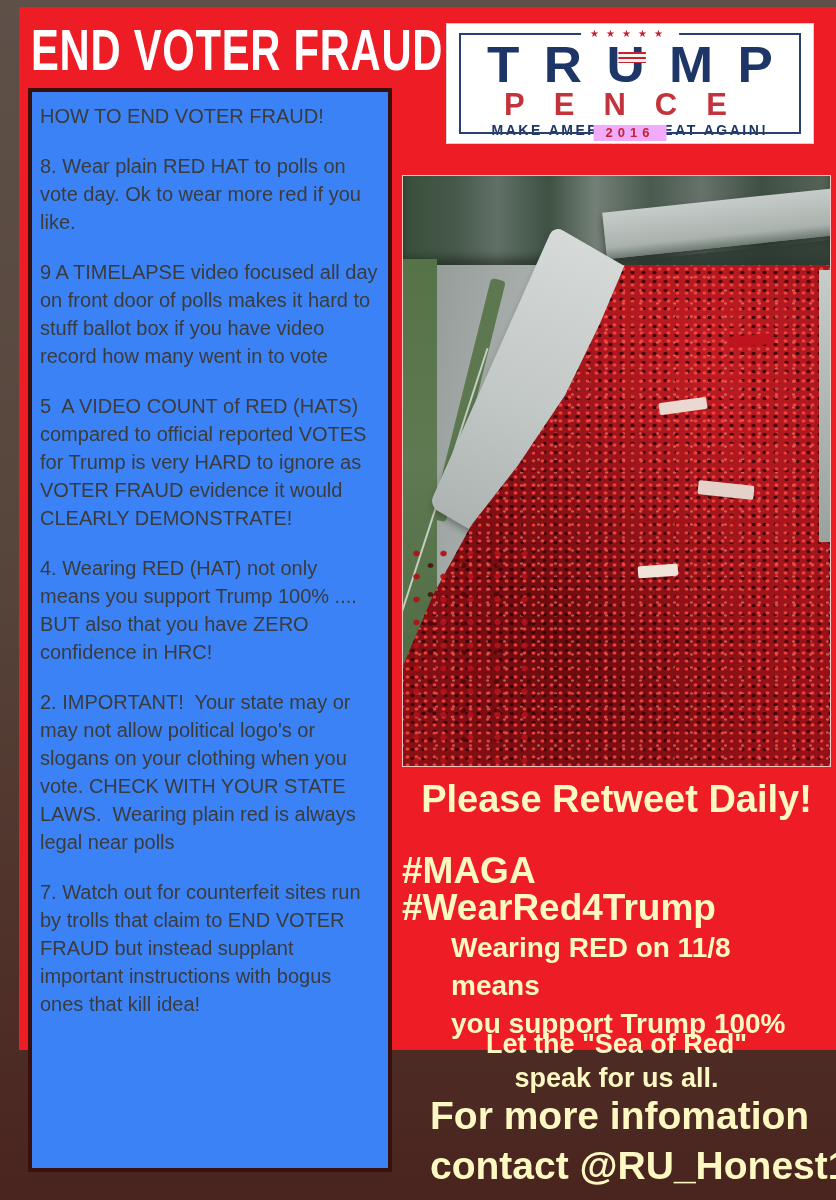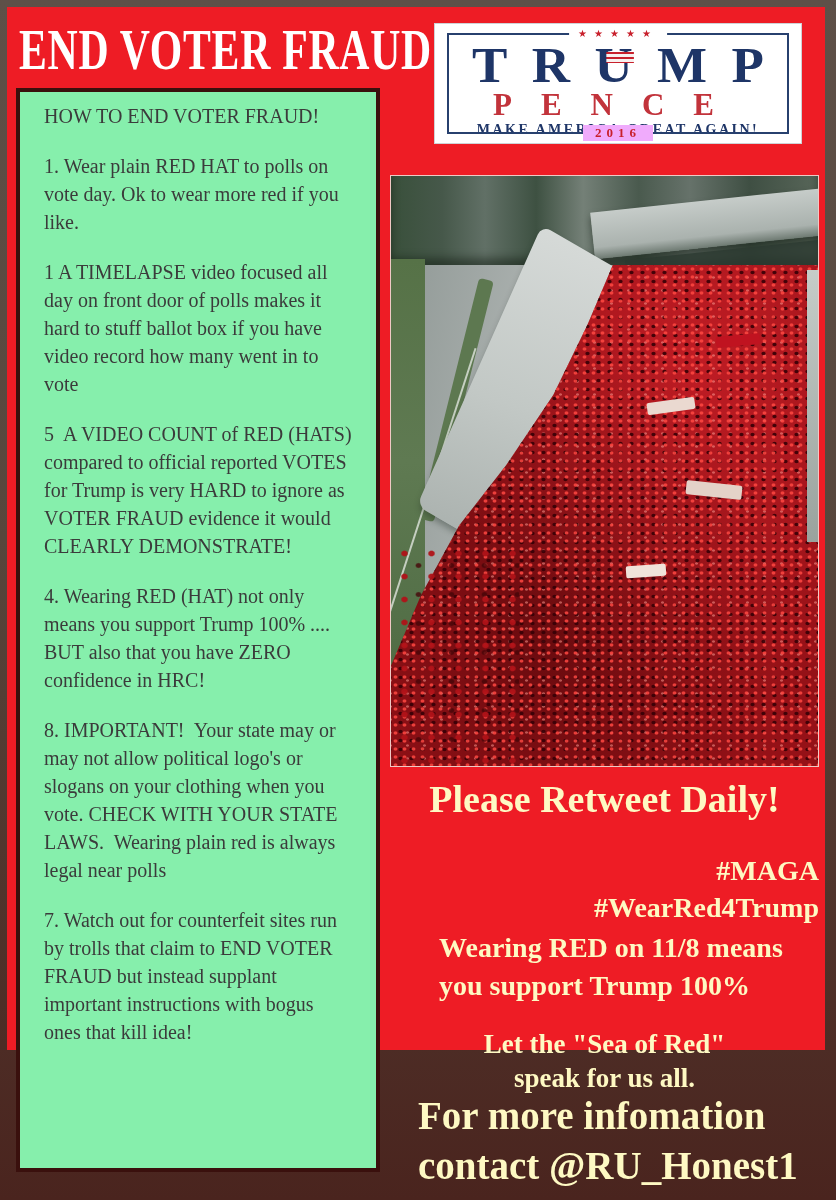--- a/index.html
+++ b/index.html
@@ -1,33 +1,33 @@
 <!DOCTYPE html>
 <html><head>
 <meta charset="utf-8">
 <style>
   html,body { margin:0; padding:0; }
   body {
     width:836px; height:1200px; position:relative; overflow:hidden;
     background:linear-gradient(180deg,#5e5048 0%,#57463c 45%,#4a241e 100%);
     font-family:"Liberation Sans", sans-serif;
   }
-  .page { position:absolute; top:7px; left:7px; width:818px; height:1043px; background:#ee1c25;font-family:Liberation Serif, serif; }
+  .page { position:absolute; top:7px; left:19px; width:818px; height:1043px; background:#ee1c25; }
 
   
   .headline { position:absolute; top:4px; left:12px; height:76px; display:flex; align-items:center; }
   .headline-text {
     font-size:58px; font-weight:bold; color:#ffffff; white-space:nowrap;
     transform:scaleX(0.72); transform-origin:left center; letter-spacing:1px;
   }
 
   
   .instructions {
     position:absolute; left:9px; top:81px; width:364px; height:1084px; box-sizing:border-box;
-    background:#86efac; border:4px solid #3a100d; padding:10px 24px;
+    background:#3b82f6; border:4px solid #3a100d; padding:10px 8px;
     color:#3b3b3b; font-size:20px; line-height:28px;
   }
   .para { margin:0 0 22px 0; white-space:pre-wrap; }
   .para:last-child { margin-bottom:0; }
 
   
   .logo {
     position:absolute; left:427px; top:16px; width:368px; height:121px;
     background:#ffffff; border:1px solid #cfd2d6; box-sizing:border-box; text-align:center;
   }
@@ -102,21 +102,21 @@
   .crowd-banner { border-radius:2px; }
   .crowd-banner.b1 { left:60%; top:38%; width:48px; height:12px; background:#ead9d0; transform:rotate(-8deg); }
   .crowd-banner.b2 { left:69%; top:52%; width:56px; height:14px; background:#e4d2c8; transform:rotate(6deg); }
   .crowd-banner.b3 { left:55%; top:66%; width:40px; height:12px; background:#f0e3da; transform:rotate(-4deg); }
   .crowd-banner.b4 { left:76%; top:27%; width:44px; height:11px; background:#c01320; transform:rotate(-5deg); }
   .side-barrier { right:0; top:16%; width:2.6%; height:46%; background:linear-gradient(180deg,#c6ccc8,#9aa29d); }
 
   
   .callout { position:absolute; color:#fef9c3; font-weight:bold; }
   .retweet { left:383px; top:770px; width:429px; text-align:center; font-size:38px; line-height:44px; }
-  .hashtags { left:383px; top:845px; width:429px; text-align:right; font-size:28px; line-height:37px; }
+  .hashtags { left:383px; top:845px; width:429px; text-align:left; font-size:37px; line-height:37px; }
   .wearing { left:432px; top:922px; width:376px; text-align:left; font-size:28px; line-height:38px; }
   .sea { left:383px; top:1020px; width:429px; text-align:center; font-size:27px; line-height:34px; }
   .contact { left:395px; top:1084px; width:424px; text-align:left; font-size:39px; line-height:50px;margin-left:16px; }
 </style>
 </head>
 <body>
 
 <div class="page">
 
   <div class="headline">
@@ -131,25 +131,25 @@
     <div class="trump-row">
       <span>TRUMP</span>
       <span class="u-stripes"></span>
     </div>
     <div class="pence-row">PENCE</div>
     <div class="maga-row">MAKE AMERICA GREAT AGAIN!</div>
   </div>
 
   <div class="instructions">
     <p class="para">HOW TO END VOTER FRAUD!</p>
-    <p class="para">1. Wear plain RED HAT to polls on vote day. Ok to wear more red if you like.</p>
-    <p class="para">1 A TIMELAPSE video focused all day on front door of polls makes it hard to stuff ballot box if you have video record how many went in to vote</p>
+    <p class="para">8. Wear plain RED HAT to polls on vote day. Ok to wear more red if you like.</p>
+    <p class="para">9 A TIMELAPSE video focused all day on front door of polls makes it hard to stuff ballot box if you have video record how many went in to vote</p>
     <p class="para">5  A VIDEO COUNT of RED (HATS) compared to official reported VOTES for Trump is very HARD to ignore as VOTER FRAUD evidence it would CLEARLY DEMONSTRATE!</p>
     <p class="para">4. Wearing RED (HAT) not only means you support Trump 100% .... BUT also that you have ZERO confidence in HRC!</p>
-    <p class="para">8. IMPORTANT!  Your state may or may not allow political logo's or slogans on your clothing when you vote. CHECK WITH YOUR STATE LAWS.  Wearing plain red is always legal near polls</p>
+    <p class="para">2. IMPORTANT!  Your state may or may not allow political logo's or slogans on your clothing when you vote. CHECK WITH YOUR STATE LAWS.  Wearing plain red is always legal near polls</p>
     <p class="para">7. Watch out for counterfeit sites run by trolls that claim to END VOTER FRAUD but instead supplant important instructions with bogus ones that kill idea!</p>
   </div>
 
   <div class="photo">
     <div class="trees-band"></div>
     <div class="overpass"></div>
     <div class="underpass-shadow"></div>
     <div class="roadside-green"></div>
     <div class="median-strip"></div>
     <div class="lane-line a"></div>

